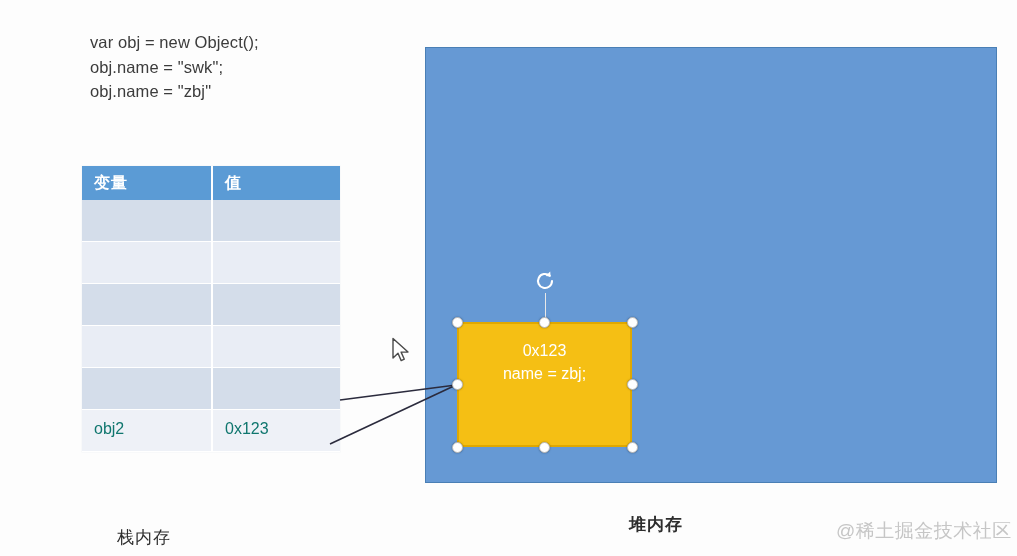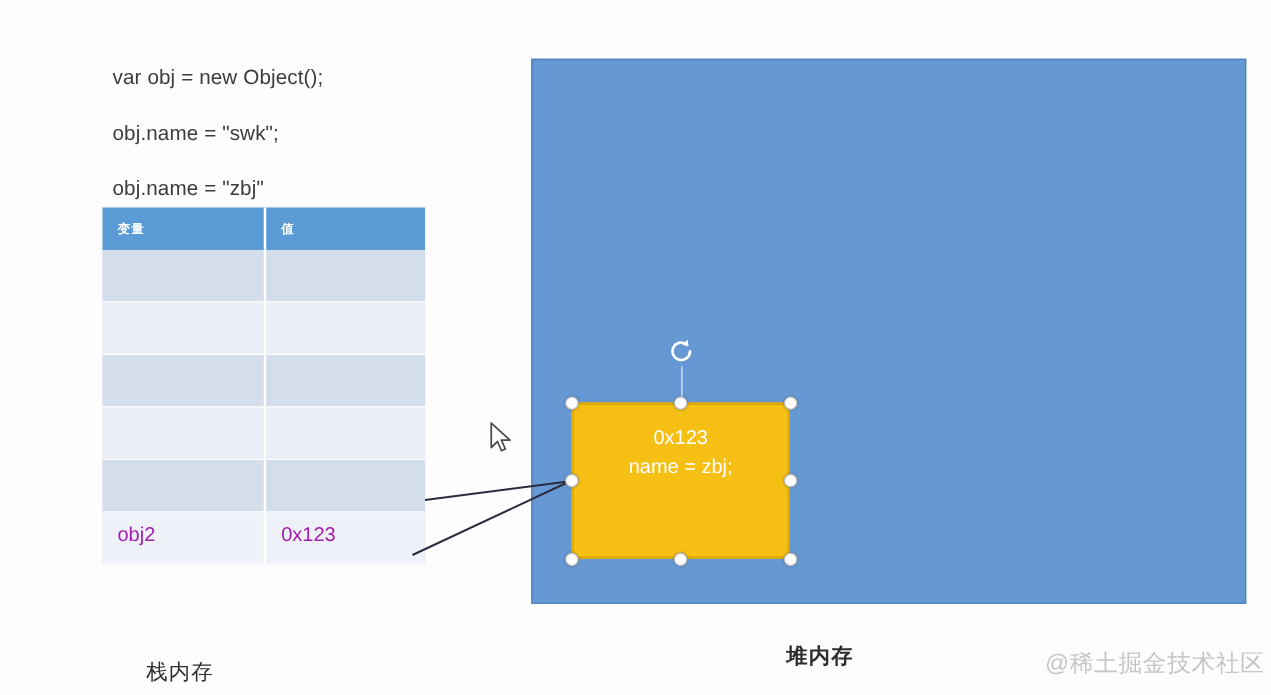--- a/index.html
+++ b/index.html
@@ -24,50 +24,50 @@
     position: absolute;
     left: 90px;
     top: 30px;
     font-family: "Liberation Sans", "DejaVu Sans", sans-serif;
     font-size: 16.5px;
     line-height: 24.5px;
     color: #3c3c3c;
     white-space: nowrap;
     letter-spacing: 0.1px;
   }
-  .code-line { display: block; margin-top: 20px; }
+  .code-line { display: block; }
 
   
   .stack-table {
     position: absolute;
     left: 82px;
     top: 166px;
     width: 258px;
     border-collapse: collapse;
     table-layout: fixed;
     box-shadow: 0 0 0 0.5px #f2f4f7;
   }
   .stack-table col.c1 { width: 130px; }
   .stack-table col.c2 { width: 128px; }
   .stack-table th {
     height: 34px;
     background: #5b9bd5;
     color: #ffffff;
-    font-size: 10px;
+    font-size: 16px;
     font-weight: bold;
     text-align: left;
     padding: 0 0 0 12px;
     border-right: 2px solid #ffffff;
     letter-spacing: 1px;
   }
   .stack-table th:last-child { border-right: none; }
   .stack-table td {
     height: 37px;
     font-size: 16px;
-    color: #a21caf;
+    color: #0f766e;
     padding: 0 0 4px 12px;
     border-right: 2px solid #ffffff;
     border-bottom: 1px solid #ffffff;
   }
   .stack-table td:last-child { border-right: none; }
   .stack-table tr.dark td  { background: #d4ddea; }
   .stack-table tr.light td { background: #e9edf5; }
   .stack-table tr.val-a td { background: #eef1f7; height: 37px; }
   .stack-table tr.val-b td { background: #dbe3ee; height: 37px; }
 

